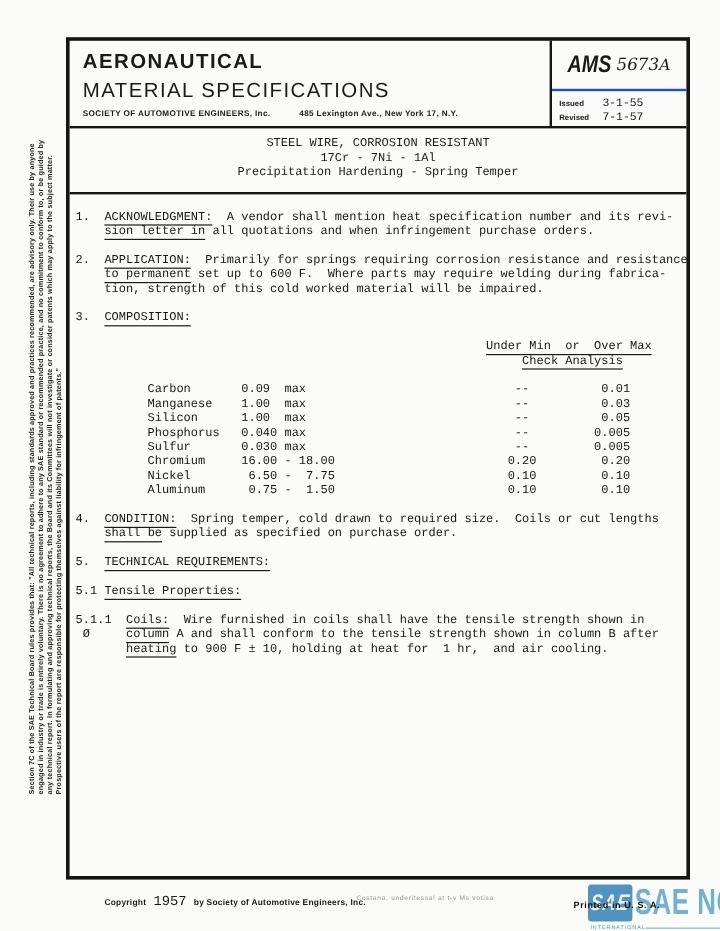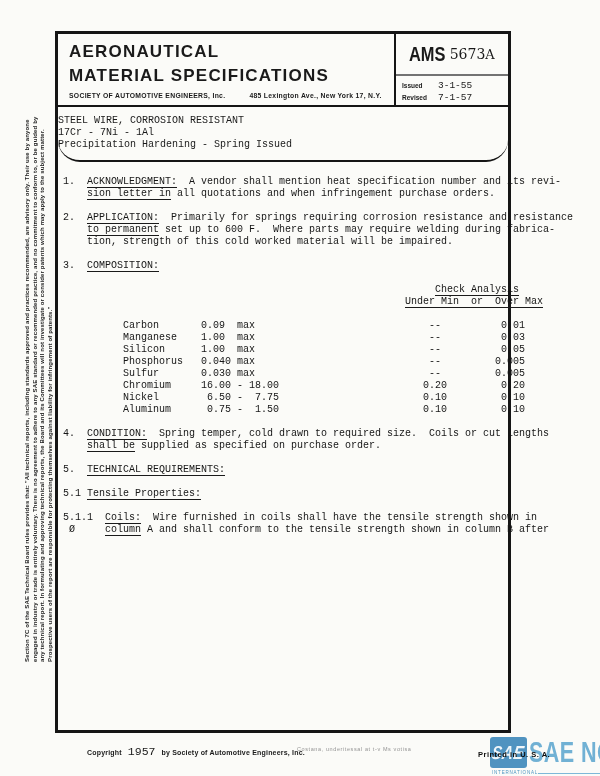--- a/index.html
+++ b/index.html
@@ -18,52 +18,53 @@
     position:absolute; left:24px; top:662px;
     width:552px;
     transform:rotate(-90deg); transform-origin:0 0;
     font-size:6px; font-weight:bold; line-height:7.6px;
     letter-spacing:0.15px; color:#222;
   }
 
   
   .main-box {
     position:absolute; left:55px; top:31px;
-    width:456px; height:702px;
+    width:520px; height:702px;
     border:3px solid #151515;
     background:transparent;
   }
   .header { position:relative; width:100%; height:73px; border-bottom:2px solid #151515; }
   .header-left { position:absolute; left:11px; top:8px; }
   .h-line1 { font-size:17px; font-weight:bold; letter-spacing:1.2px; }
-  .h-line2 { font-size:17px; font-weight:bold; letter-spacing:1.2px; margin-top:4px; }
+  .h-line2 { font-size:17px; font-weight:normal; letter-spacing:1.2px; margin-top:4px; }
   .society-line { margin-top:6px; font-size:6.8px; font-weight:bold; letter-spacing:0.3px; display:flex; gap:24px; white-space:nowrap; }
 
   .header-right {
     position:absolute; right:0; top:0; width:114px; height:71px;
     border-left:2px solid #151515;
   }
   .ams-cell {
-    height:42px; border-bottom:2px solid #737373;
+    height:42px; border-bottom:2px solid #1d4ed8;
     display:flex; align-items:center; justify-content:center;
     white-space:nowrap;
+    font-style:italic;
   }
   .ams-prefix { font-size:20px; font-weight:bold; transform:scaleX(0.82); transform-origin:left center; display:inline-block; }
   .ams-number { font-family:"DejaVu Serif",serif; font-size:14px; margin-left:-4px; }
   .ams-suffix { font-family:"DejaVu Serif",serif; font-size:13px; }
   .dates-cell { padding:4px 0 10px 6px; }
   .date-row { display:flex; height:12px; align-items:baseline; }
   .date-label { width:36px; font-size:6.5px; font-weight:bold; }
   .date-value { font-family:"Liberation Mono","DejaVu Sans Mono",monospace; font-size:9.5px; }
 
   .title-block {
     height:55px; border-bottom:2px solid #151515;
-    text-align:left; padding-top:8px;
+    text-align:center; padding-top:8px;
     font-family:"Liberation Mono","DejaVu Sans Mono",monospace;
-    font-size:10px; line-height:12px;border-radius:22px;
+    font-size:10px; line-height:12px;
   }
 
   
   .spec-body {
     position:absolute; left:5px; top:130px;
     padding-top:12px;
     font-family:"Liberation Mono","DejaVu Sans Mono",monospace;
     font-size:10px; line-height:12px;
     color:#161616;
   }
@@ -145,54 +146,55 @@
           <span class="date-label">Revised</span>
           <span class="date-value mono">7-1-57</span>
         </div>
       </div>
     </div>
   </div>
 
   <div class="title-block">
     <div>STEEL WIRE, CORROSION RESISTANT</div>
     <div>17Cr - 7Ni - 1Al</div>
-    <div>Precipitation Hardening - Spring Issued</div>
+    <div>Precipitation Hardening - Spring Temper</div>
   </div>
 
   <div class="spec-body">
       <div class="bl"><span>1.  </span><span class="u">ACKNOWLEDGMENT:</span><span>  A vendor shall mention heat specification number and its revi-</span></div>
       <div class="bl"><span>    </span><span class="u">sion letter in</span><span> all quotations and when infringement purchase orders.</span></div>
       <div class="bl">&nbsp;</div>
       <div class="bl"><span>2.  </span><span class="u">APPLICATION:</span><span>  Primarily for springs requiring corrosion resistance and resistance</span></div>
       <div class="bl"><span>    </span><span class="u">to permanent</span><span> set up to 600 F.  Where parts may require welding during fabrica-</span></div>
       <div class="bl"><span>    tion, strength of this cold worked material will be impaired.</span></div>
       <div class="bl">&nbsp;</div>
       <div class="bl"><span>3.  </span><span class="u">COMPOSITION:</span></div>
       <div class="bl">&nbsp;</div>
+      <div class="bl"><span>                                                         </span><span class="u">Under Min  or  Over Max</span></div>
       <div class="bl"><span>                                                              </span><span class="u">Check Analysis</span></div>
-      <div class="bl"><span>                                                         </span><span class="u">Under Min  or  Over Max</span></div>
       <div class="bl">&nbsp;</div>
       <div class="bl">          Carbon       0.09  max                             --          0.01</div>
       <div class="bl">          Manganese    1.00  max                             --          0.03</div>
       <div class="bl">          Silicon      1.00  max                             --          0.05</div>
       <div class="bl">          Phosphorus   0.040 max                             --         0.005</div>
       <div class="bl">          Sulfur       0.030 max                             --         0.005</div>
       <div class="bl">          Chromium     16.00 - 18.00                        0.20         0.20</div>
       <div class="bl">          Nickel        6.50 -  7.75                        0.10         0.10</div>
       <div class="bl">          Aluminum      0.75 -  1.50                        0.10         0.10</div>
       <div class="bl">&nbsp;</div>
       <div class="bl"><span>4.  </span><span class="u">CONDITION:</span><span>  Spring temper, cold drawn to required size.  Coils or cut lengths</span></div>
       <div class="bl"><span>    </span><span class="u">shall be</span><span> supplied as specified on purchase order.</span></div>
       <div class="bl">&nbsp;</div>
       <div class="bl"><span>5.  </span><span class="u">TECHNICAL REQUIREMENTS:</span></div>
       <div class="bl">&nbsp;</div>
       <div class="bl"><span>5.1 </span><span class="u">Tensile Properties:</span></div>
       <div class="bl">&nbsp;</div>
       <div class="bl"><span>5.1.1  </span><span class="u">Coils:</span><span>  Wire furnished in coils shall have the tensile strength shown in</span></div>
       <div class="bl"><span> Ø     </span><span class="u">column</span><span> A and shall conform to the tensile strength shown in column B after</span></div>
+      <div class="bl"><span>       </span><span class="u">heating</span><span> to 900 F ± 10, holding at heat for  1 hr,  and air cooling.</span></div>
     </div>
 </div>
 
 <div class="copyright-row">
   <span class="copy-small">Copyright</span>
   <span class="copy-year">1957</span>
   <span class="copy-small">by Society of Automotive Engineers, Inc.</span>
 </div>
 
 <div class="stamp">Costana, underitessal at t-v Ms votisa</div>

